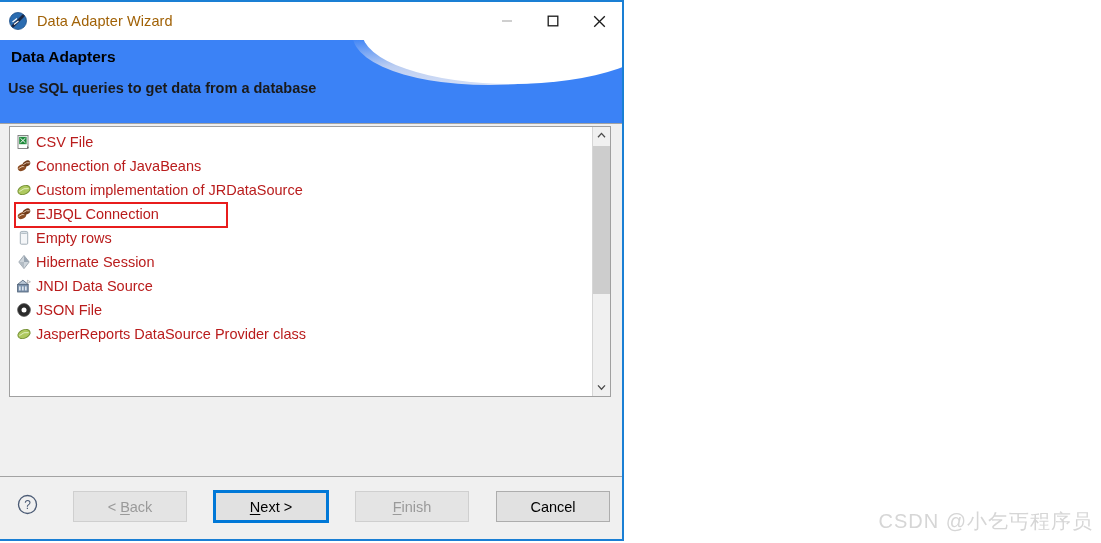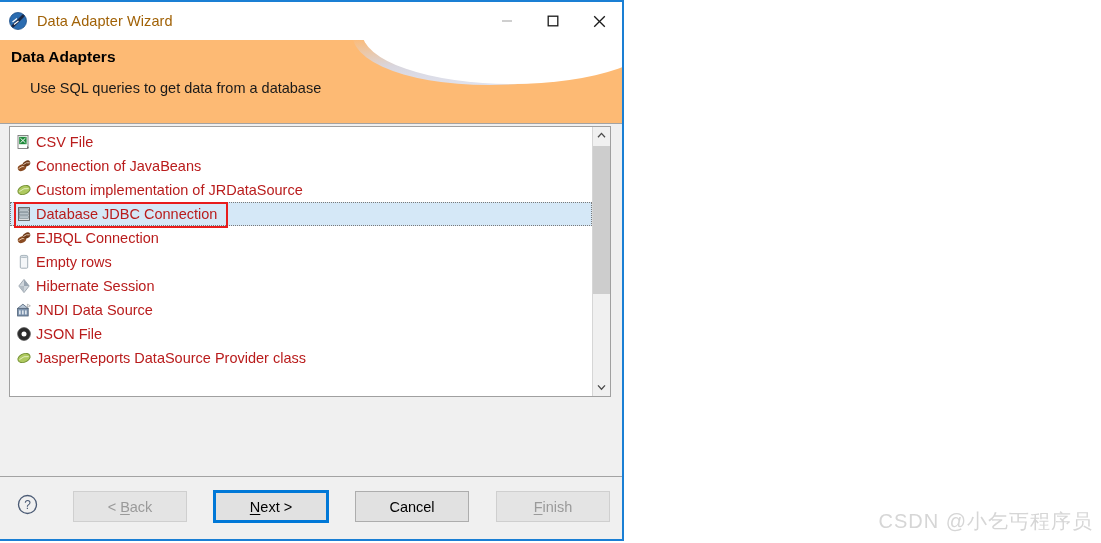--- a/index.html
+++ b/index.html
@@ -65,21 +65,21 @@
     height: 38px;
     display: flex;
     align-items: center;
     justify-content: center;
   }
   .win-btn svg { display: block; }
 
   
   #header {
     flex: 0 0 83px;
-    background: #fdba74;
+    background: #3b82f6;
     position: relative;
     overflow: hidden;
     border-bottom: 1px solid #a3a3a3;
     padding-left: 16px;
   }
   .swoosh {
     position: absolute;
     right: -60px;
     top: -76px;
     width: 330px;
@@ -100,24 +100,25 @@
   #header-title {
     position: absolute;
     left: 11px;
     top: 8px;
     font-size: 15.5px;
     font-weight: bold;
     color: #000000;
   }
   #header-sub {
     position: absolute;
-    left: 30px;
+    left: 8px;
     top: 40px;
     font-size: 14.5px;
     color: #1a1a1a;
+    font-weight: bold;
   }
 
   
   #body {
     flex: 1 1 auto;
     background: #f0f0f0;
     position: relative;
   }
   #list-wrap {
     position: absolute;
@@ -327,29 +328,20 @@
               </svg></span>
             <span class="lbl">Connection of JavaBeans</span>
           </div>
           <div class="row">
             <span class="ico"><svg width="16" height="16" viewBox="0 0 16 16">
                 <ellipse cx="8" cy="8" rx="6.4" ry="4.2" fill="#aec95f" stroke="#6f8c2e" stroke-width="0.9" transform="rotate(-22 8 8)"></ellipse>
                 <path d="M3.4 9.6 Q8 5.4 12.6 6.6" stroke="#e8f2c8" stroke-width="0.9" fill="none"></path>
               </svg></span>
             <span class="lbl">Custom implementation of JRDataSource</span>
           </div>
-          <div class="row selected">
-            <span class="ico"><svg width="16" height="16" viewBox="0 0 16 16">
-                <rect x="2.5" y="1.6" width="11" height="12.8" fill="#e8e8e8" stroke="#5a5a5a" stroke-width="0.9"></rect>
-                <rect x="3.6" y="2.8" width="8.8" height="2.6" fill="#b9c3c9" stroke="#6a7a84" stroke-width="0.55"></rect>
-                <rect x="3.6" y="6.3" width="8.8" height="2.6" fill="#b9c3c9" stroke="#6a7a84" stroke-width="0.55"></rect>
-                <rect x="3.6" y="9.8" width="8.8" height="2.6" fill="#b9c3c9" stroke="#6a7a84" stroke-width="0.55"></rect>
-              </svg></span>
-            <span class="lbl">Database JDBC Connection</span>
-          </div>
           <div class="row">
             <span class="ico"><svg width="16" height="16" viewBox="0 0 16 16">
                 <ellipse cx="6" cy="9.6" rx="4.4" ry="3.1" fill="#8a4b22" transform="rotate(-25 6 9.6)"></ellipse>
                 <path d="M2.6 10.6 Q6 7.6 9.4 8.6" stroke="#f0d8c0" stroke-width="0.9" fill="none"></path>
                 <ellipse cx="10.5" cy="5.6" rx="4" ry="2.8" fill="#6e3a19" transform="rotate(-28 10.5 5.6)"></ellipse>
                 <path d="M7.3 6.6 Q10.5 3.8 13.7 4.8" stroke="#f0d8c0" stroke-width="0.85" fill="none"></path>
               </svg></span>
             <span class="lbl">EJBQL Connection</span>
           </div>
           <div class="row">
@@ -418,24 +410,24 @@
         <text x="10.5" y="15" font-family="Liberation Sans, sans-serif" font-size="12" fill="#4a5a74" text-anchor="middle">?</text>
       </svg>
     </div>
     <div id="btn-row">
         <div class="btn disabled">
           <span>&lt; <u>B</u>ack</span>
         </div>
         <div class="btn focused">
           <span><u>N</u>ext &gt;</span>
         </div>
+        <div class="btn disabled">
+          <span><u>F</u>inish</span>
+        </div>
         <div class="btn">
           <span>Cancel</span>
         </div>
-        <div class="btn disabled">
-          <span><u>F</u>inish</span>
-        </div>
       </div>
   </div>
 
 </div>
 
 <div id="watermark">CSDN @小乞丐程序员</div>
 
 </body></html>

